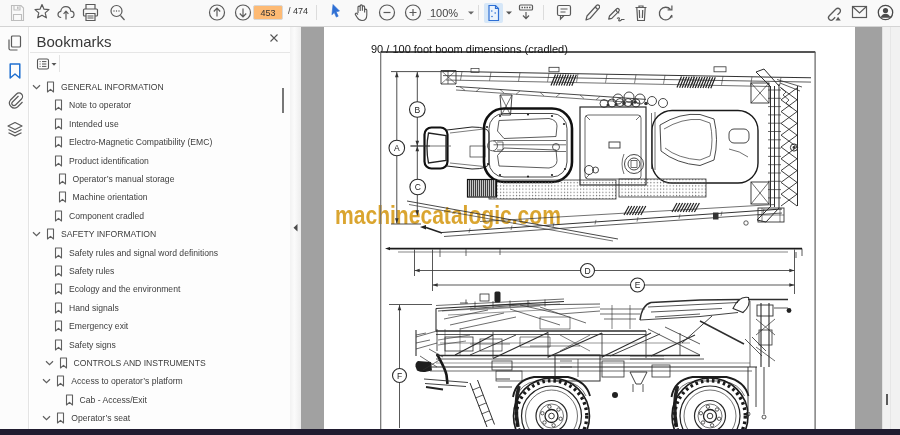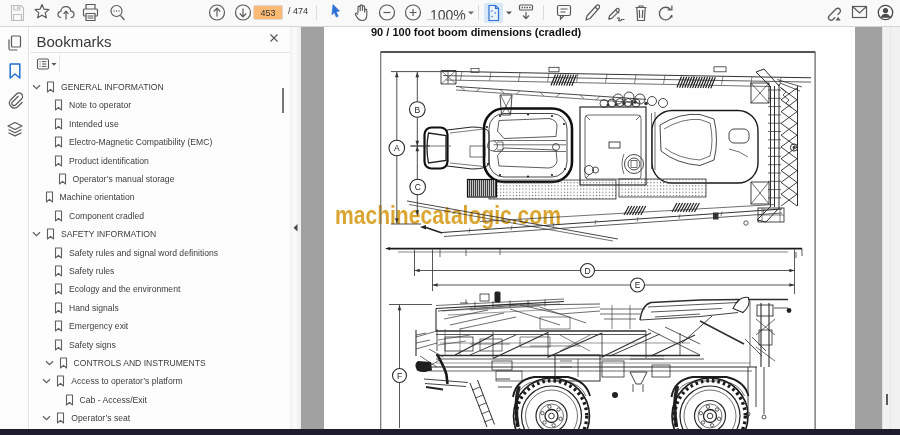--- a/index.html
+++ b/index.html
@@ -13,21 +13,21 @@
   #sidebar { left:29.5px; top:27px; width:260px; height:402px; background:#fdfdfd; }
   #splitter { left:290px; top:27px; width:11px; height:402px; background:linear-gradient(90deg,#f2f2f2,#fbfbfb 40%,#ededed); }
   #docarea { left:301px; top:27px; width:599px; height:402px; background:#a1a1a1; overflow:hidden; }
   #page { position:absolute; left:23px; top:-1px; width:531px; height:404px; background:#fff; }
   #scrolltrack { position:absolute; left:581px; top:0; width:18px; height:402px; background:#f1f1f1; border-left:1px solid #e2e2e2; }
   #taskbar { left:0; top:429px; width:900px; height:6px; background:#201c30; z-index:9; }
   .bmrow { position:absolute; left:0; height:18px; display:flex; align-items:center; color:#3c3c3c; font-size:8.6px; white-space:nowrap; }
   .bmrow svg { flex:0 0 auto; }
   .chev { margin-right:5px; }
   .bmico { margin-right:6px; }
-  #heading { position:absolute; left:47px; top:0; font-size:11px; font-weight:bold; color:#111; letter-spacing:0px; }
+  #heading { position:absolute; left:47px; top:17px; font-size:11px; font-weight:normal; color:#111; letter-spacing:0px; }
   #watermark { position:absolute; left:10.5px; top:173.5px; font-size:26px; font-weight:bold; color:#d9a125; opacity:0.95; letter-spacing:0px; z-index:1; transform:scaleX(0.81); transform-origin:left top; }
 </style>
 </head>
 <body>
 <div id="app">
   <div id="toolbar" class="abs">
 
     <svg class="ticon" style="left:9px" width="17" height="26" viewBox="0 0 17 26" fill="none" stroke="#bdbdbd" stroke-width="1.1">
       <path d="M2.5 5.5 h9.5 l2.5 2.5 v12.5 h-12 z"></path>
         <path d="M5 5.5 v4.5 h6 v-4.5"></path>
@@ -83,21 +83,21 @@
 
     <svg class="ticon" style="left:378px" width="18" height="26" viewBox="0 0 18 26" fill="none" stroke="#5a5a5a" stroke-width="1.2">
       <circle cx="9" cy="12.5" r="7.5"></circle>
         <path d="M5.5 12.5 h7"></path>
     </svg>
 
     <svg class="ticon" style="left:404px" width="18" height="26" viewBox="0 0 18 26" fill="none" stroke="#5a5a5a" stroke-width="1.2">
       <circle cx="9" cy="12.5" r="7.5"></circle>
         <path d="M5.5 12.5 h7 M9 9 v7"></path>
     </svg>
-    <div style="position:absolute;left:430px;top:7px;font-size:14px;color:#444;">100%</div>
+    <div style="position:absolute;left:430px;top:7px;font-size:11px;color:#444;">100%</div>
     <div style="position:absolute;left:427px;top:19px;width:37px;height:1px;background:#cccccc;"></div>
     <svg class="ticon" style="left:466px" width="10" height="26">
         <path d="M2 11.5 L5 14.5 L8 11.5 Z" fill="#666"></path>
       </svg>
     <div class="tsep" style="left:478px"></div>
 
     <div style="position:absolute;left:484px;top:3px;width:19px;height:20px;background:#d6e7f8;border-radius:2px;"></div>
     <svg class="ticon" style="left:486px" width="15" height="26" viewBox="0 0 15 26" fill="none" stroke="#2e6fd4" stroke-width="1.2">
       <path d="M3 5.5 h6.5 l3 3 v12 h-9.5 z" fill="#eaf3fc"></path>
         <path d="M9.5 5.5 v3 h3"></path>
@@ -230,21 +230,21 @@
             <path d="M1.5 1 h6 v10 l-3 -2.6 l-3 2.6 z" stroke-linejoin="round"></path>
           </svg>
           <span>Product identification</span>
         </div>
       <div class="bmrow" style="top:143.0px;padding-left:28px;width:250px">
           <svg class="bmico" width="9" height="12" viewBox="0 0 9 12" fill="none" stroke="#5f5f5f" stroke-width="1.1">
             <path d="M1.5 1 h6 v10 l-3 -2.6 l-3 2.6 z" stroke-linejoin="round"></path>
           </svg>
           <span>Operator’s manual storage</span>
         </div>
-      <div class="bmrow" style="top:161.4px;padding-left:15px;width:250px">
+      <div class="bmrow" style="top:161.4px;padding-left:28px;width:250px">
           <svg class="bmico" width="9" height="12" viewBox="0 0 9 12" fill="none" stroke="#5f5f5f" stroke-width="1.1">
             <path d="M1.5 1 h6 v10 l-3 -2.6 l-3 2.6 z" stroke-linejoin="round"></path>
           </svg>
           <span>Machine orientation</span>
         </div>
       <div class="bmrow" style="top:179.8px;padding-left:24.5px;width:250px">
           <svg class="bmico" width="9" height="12" viewBox="0 0 9 12" fill="none" stroke="#5f5f5f" stroke-width="1.1">
             <path d="M1.5 1 h6 v10 l-3 -2.6 l-3 2.6 z" stroke-linejoin="round"></path>
           </svg>
           <span>Component cradled</span>

